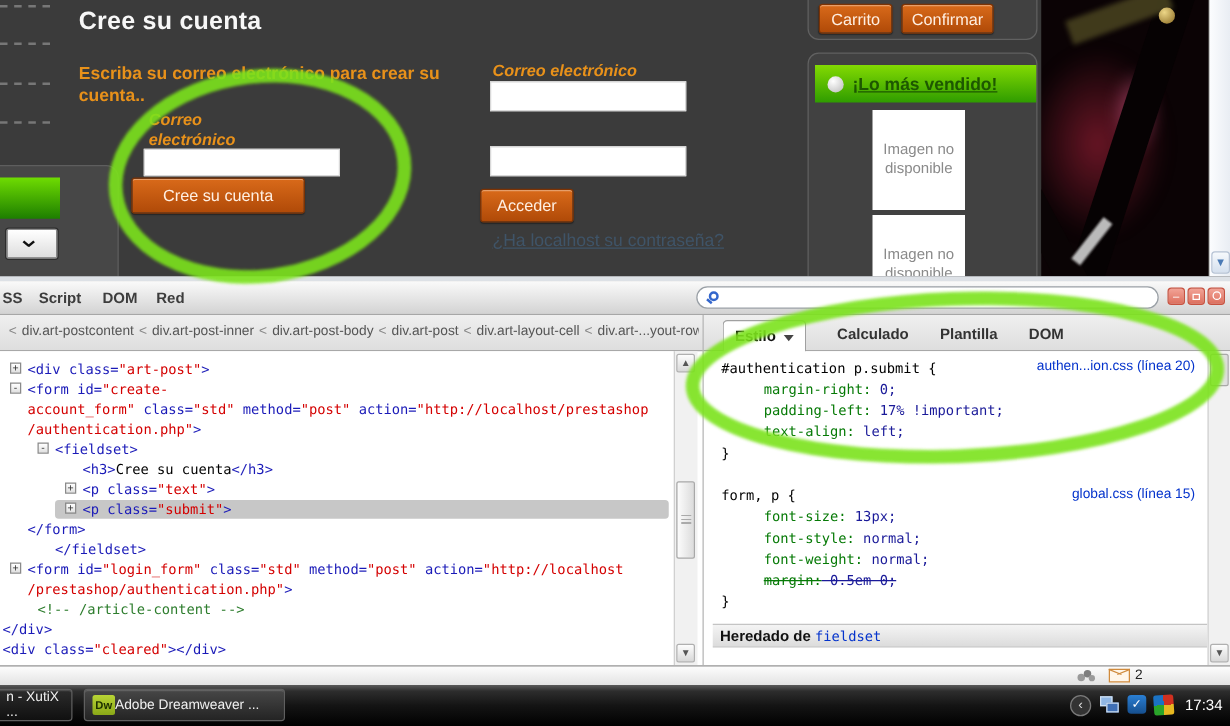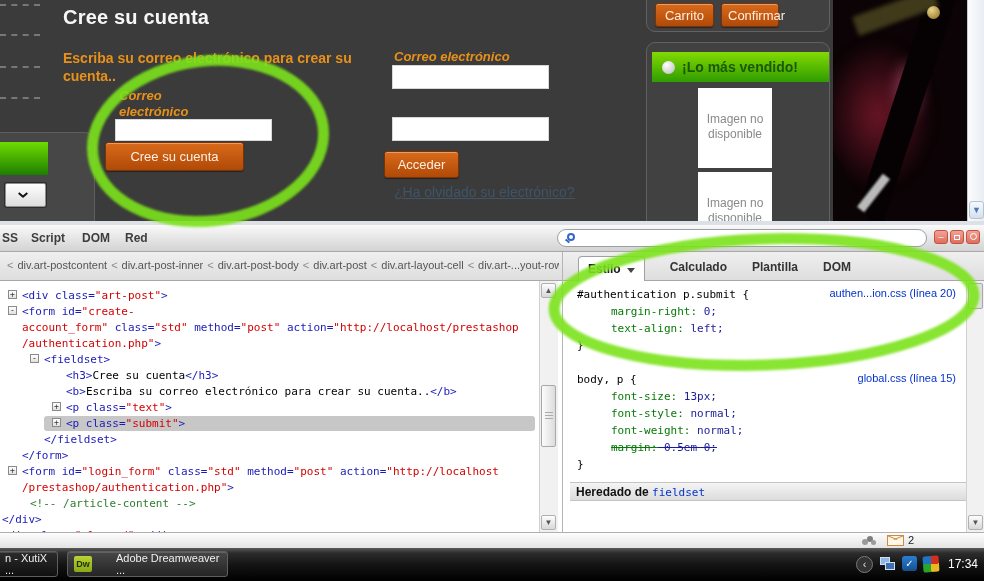--- a/index.html
+++ b/index.html
@@ -28,21 +28,21 @@
   .obtn{position:absolute;background:linear-gradient(#d96a1a,#b04a08);border:1px solid #7c3304;border-radius:3px;
         color:#ffefe2;font-size:13px;font-family:"Liberation Sans",sans-serif;
         box-shadow:inset 0 1px 0 rgba(255,255,255,.35),0 1px 1px rgba(0,0,0,.4);cursor:pointer;}
   .forgot{position:absolute;left:394px;top:184px;font-size:14px;color:#3f5468;text-decoration:underline;}
 
   .rpanel{position:absolute;background:#414141;border:1px solid #616161;border-radius:9px;}
   .banner{position:absolute;left:652px;top:52px;width:177px;height:30px;
           background:linear-gradient(#83da02,#2f9c00);display:flex;align-items:center;}
   .bullet{width:13px;height:13px;border-radius:50%;background:radial-gradient(circle at 35% 30%,#fff,#b8b8b8);
           margin:0 7px 0 10px;flex:none;}
-  .banner span{font-size:14px;font-weight:bold;color:#1d5800;}
+  .banner span{font-size:14px;font-weight:bold;color:#1d5800;text-decoration:underline;}
   .imgph{position:absolute;left:698px;width:74px;height:80px;background:#fff;color:#8a8a8a;font-size:12px;
          line-height:15px;text-align:center;padding-top:24px;}
 
   .photo{position:absolute;left:833px;top:0;width:134px;height:221px;background:#0b0305;overflow:hidden;}
   .photo div{position:absolute;}
   .ph-maroon{left:-10px;top:40px;width:110px;height:150px;border-radius:50%;
              background:radial-gradient(closest-side,#6b1626,rgba(107,22,38,0));filter:blur(6px);}
   .ph-pink{left:55px;top:55px;width:40px;height:70px;border-radius:50%;
            background:radial-gradient(closest-side,#c2507a,rgba(194,80,122,0));filter:blur(5px);opacity:.8;}
   .ph-strap1{left:55px;top:-30px;width:28px;height:300px;background:#060203;transform:rotate(18deg);}
@@ -142,21 +142,21 @@
   .mailct{position:absolute;left:908px;top:1px;font-size:11px;color:#222;}
 
   .taskbar{position:absolute;left:0;top:548px;width:984px;height:33px;
            background:linear-gradient(#5a5a5a 0%,#2d2d2d 15%,#141414 50%,#000 100%);}
   .tb-btn{position:absolute;top:3px;height:26px;border:1px solid #5f5f5f;border-radius:3px;color:#f0f0f0;
           font-size:11px;display:flex;align-items:center;overflow:hidden;cursor:pointer;
           background:linear-gradient(#474747,#242424);box-shadow:inset 0 1px 0 rgba(255,255,255,.15);}
   .tb-b1{left:-28px;width:86px;padding-left:32px;background:linear-gradient(#2c2c2c,#101010);}
   .tb-b2{left:67px;width:161px;padding-left:6px;}
   .dw{width:18px;height:16px;background:linear-gradient(#b8d435,#8aa818);border-radius:2px;color:#1d3000;
-      font-size:9px;font-weight:bold;text-align:center;line-height:16px;margin-right:24px;flex:none;}
+      font-size:9px;font-weight:bold;text-align:center;line-height:16px;margin-right:0;flex:none;}
   .tray{position:absolute;left:856px;top:0;height:33px;}
   .tr-chev{position:absolute;left:0;top:8px;width:17px;height:17px;border:1px solid #7a7a7a;border-radius:50%;
            background:#333;color:#ddd;font-size:11px;line-height:15px;text-align:center;cursor:pointer;}
   .tr-net{position:absolute;left:24px;top:9px;width:16px;height:15px;cursor:pointer;}
   .tr-net i{position:absolute;border:1px solid #cfe0f2;}
   .tr-net i:nth-child(1){left:0;top:0;width:10px;height:8px;background:#8fb6e4;}
   .tr-net i:nth-child(2){left:5px;top:5px;width:10px;height:8px;background:#3f6fb5;}
   .tr-drop{position:absolute;left:46px;top:8px;width:15px;height:15px;border-radius:3px;cursor:pointer;
            background:linear-gradient(#2a7fd4,#164f8e);color:#fff;font-size:10px;line-height:15px;text-align:center;}
   .tr-avg{position:absolute;left:67px;top:8px;width:16px;height:16px;transform:rotate(-4deg);cursor:pointer;
@@ -187,25 +187,25 @@
     <div class="intro orange">Escriba su correo electrónico para crear su cuenta..</div>
     <div class="flabel orange" style="left:119px;top:88px;width:84px">Correo electrónico</div>
     <input class="tinput" style="left: 115px; top: 119px; width: 157px;" value="">
     <button class="obtn" style="left:105px;top:142px;width:139px;height:29px">Cree su cuenta</button>
 
     <div class="flabel orange" style="left:394px;top:49px">Correo electrónico</div>
     <input class="tinput" style="left: 392px; top: 65px; width: 157px; height: 24px;">
     <div class="flabel orange" style="left:394px;top:116px">Contraseña</div>
     <input class="tinput" style="left: 392px; top: 117px; width: 157px; height: 24px;">
     <button class="obtn" style="left:384px;top:151px;width:75px;height:27px">Acceder</button>
-    <a class="forgot">¿Ha olvidado su electrónico?</a>
+    <a class="forgot">¿Ha localhost su contraseña?</a>
 
     <div class="rpanel" style="left:646px;top:-14px;width:184px;height:46px"></div>
     <button class="obtn" style="left:655px;top:3px;width:59px;height:24px">Carrito</button>
-    <button class="obtn" style="left:721px;top:3px;width:58px;height:24px">Confirmar</button>
+    <button class="obtn" style="left:721px;top:3px;width:74px;height:24px">Confirmar</button>
 
     <div class="rpanel" style="left:646px;top:42px;width:184px;height:183px;border-radius:9px 9px 0 0"></div>
     <div class="banner">
       <span class="bullet"></span>
       <span>¡Lo más vendido!</span>
     </div>
     <div class="imgph" style="top:88px">Imagen no disponible</div>
     <div class="imgph" style="top:172px">Imagen no disponible</div>
 
     <div class="photo">
@@ -254,25 +254,24 @@
         </div>
     </div>
 
     <div id="tree">
         <div class="t-row"><span class="exp" style="left: 8px;">+</span><span class="txt" style="left: 22px;"><span class="cd-t">&lt;div class=</span><span class="cd-v">"art-post"</span><span class="cd-t">&gt;</span></span></div>
         <div class="t-row"><span class="exp" style="left: 8px;">-</span><span class="txt" style="left: 22px;"><span class="cd-t">&lt;form id=</span><span class="cd-v">"create-</span></span></div>
         <div class="t-row"><span class="txt" style="left: 22px;"><span class="cd-v">account_form"</span><span class="cd-t"> class=</span><span class="cd-v">"std"</span><span class="cd-t"> method=</span><span class="cd-v">"post"</span><span class="cd-t"> action=</span><span class="cd-v">"http://localhost/prestashop</span></span></div>
         <div class="t-row"><span class="txt" style="left: 22px;"><span class="cd-v">/authentication.php"</span><span class="cd-t">&gt;</span></span></div>
         <div class="t-row"><span class="exp" style="left: 30px;">-</span><span class="txt" style="left: 44px;"><span class="cd-t">&lt;fieldset&gt;</span></span></div>
         <div class="t-row"><span class="txt" style="left: 66px;"><span class="cd-t">&lt;h3&gt;</span><span class="cd-x">Cree su cuenta</span><span class="cd-t">&lt;/h3&gt;</span></span></div>
-        <div class="t-row"><span class="txt" style="left: 66px;"><span class="cd-t">&lt;b&gt;</span><span class="cd-x">Escriba su correo electrónico para crear su cuenta..</span><span class="cd-t">&lt;/b&gt;</span></span></div>
         <div class="t-row"><span class="exp" style="left: 52px;">+</span><span class="txt" style="left: 66px;"><span class="cd-t">&lt;p class=</span><span class="cd-v">"text"</span><span class="cd-t">&gt;</span></span></div>
         <div class="t-row sel"><div class="pill"></div><span class="exp" style="left: 52px;">+</span><span class="txt" style="left: 66px;"><span class="cd-t">&lt;p class=</span><span class="cd-v">"submit"</span><span class="cd-t">&gt;</span></span></div>
+        <div class="t-row"><span class="txt" style="left: 22px;"><span class="cd-t">&lt;/form&gt;</span></span></div>
         <div class="t-row"><span class="txt" style="left: 44px;"><span class="cd-t">&lt;/fieldset&gt;</span></span></div>
-        <div class="t-row"><span class="txt" style="left: 22px;"><span class="cd-t">&lt;/form&gt;</span></span></div>
         <div class="t-row"><span class="exp" style="left: 8px;">+</span><span class="txt" style="left: 22px;"><span class="cd-t">&lt;form id=</span><span class="cd-v">"login_form"</span><span class="cd-t"> class=</span><span class="cd-v">"std"</span><span class="cd-t"> method=</span><span class="cd-v">"post"</span><span class="cd-t"> action=</span><span class="cd-v">"http://localhost</span></span></div>
         <div class="t-row"><span class="txt" style="left: 22px;"><span class="cd-v">/prestashop/authentication.php"</span><span class="cd-t">&gt;</span></span></div>
         <div class="t-row"><span class="txt" style="left: 30px;"><span class="cd-c">&lt;!-- /article-content --&gt;</span></span></div>
         <div class="t-row"><span class="txt" style="left: 2px;"><span class="cd-t">&lt;/div&gt;</span></span></div>
         <div class="t-row"><span class="txt" style="left: 2px;"><span class="cd-t">&lt;div class=</span><span class="cd-v">"cleared"</span><span class="cd-t">&gt;</span><span class="cd-t">&lt;/div&gt;</span></span></div>
       </div>
 
     <div class="sbar" style="left:539px;top:56px;width:19px;height:251px">
       <div class="sb-btn" style="top:2px">▲</div>
       <div class="sb-thumb" style="top:104px;height:62px">
@@ -281,25 +280,26 @@
       <div class="sb-btn" style="bottom:2px">▼</div>
     </div>
 
     <div class="v-div"></div>
 
     <div id="css-pane">
       <div id="css-items">
           <div class="rule">
             <div class="c-row head"><span class="c-sel">#authentication p.submit {</span><span class="c-link">authen...ion.css (línea 20)</span></div>
             <div class="c-row c-prop"><span class="prop-n">margin-right:</span><span class="prop-v"> 0;</span></div>
+            <div class="c-row c-prop"><span class="prop-n">padding-left:</span><span class="prop-v"> 17% !important;</span></div>
             <div class="c-row c-prop"><span class="prop-n">text-align:</span><span class="prop-v"> left;</span></div>
             <div class="c-row">}</div>
           </div>
           <div class="rule">
-            <div class="c-row head"><span class="c-sel">body, p {</span><span class="c-link">global.css (línea 15)</span></div>
+            <div class="c-row head"><span class="c-sel">form, p {</span><span class="c-link">global.css (línea 15)</span></div>
             <div class="c-row c-prop"><span class="prop-n">font-size:</span><span class="prop-v"> 13px;</span></div>
             <div class="c-row c-prop"><span class="prop-n">font-style:</span><span class="prop-v"> normal;</span></div>
             <div class="c-row c-prop"><span class="prop-n">font-weight:</span><span class="prop-v"> normal;</span></div>
             <div class="c-row c-prop"><span class="prop-n struck">margin:</span><span class="prop-v struck"> 0.5em 0;</span></div>
             <div class="c-row">}</div>
           </div>
           <div class="inh"><span class="inh-l">Heredado de </span><span class="inh-el">fieldset</span></div>
         </div>
     </div>
 

